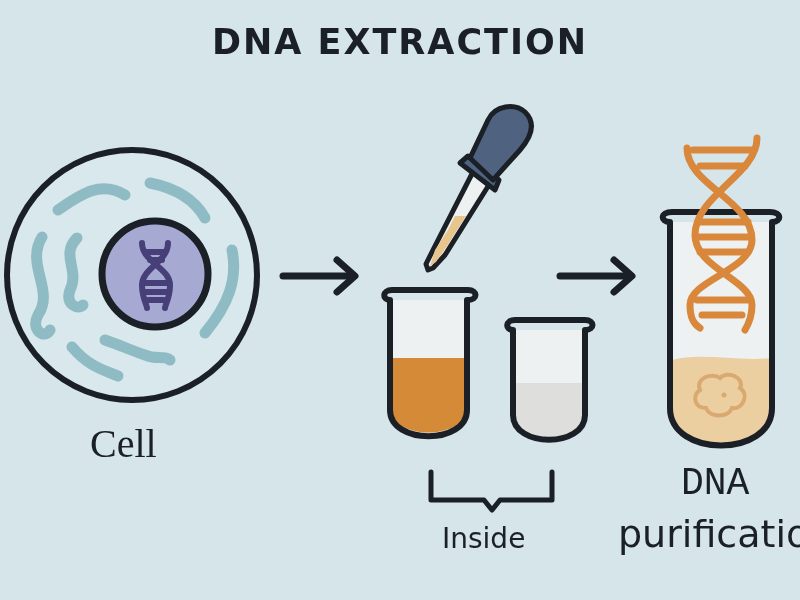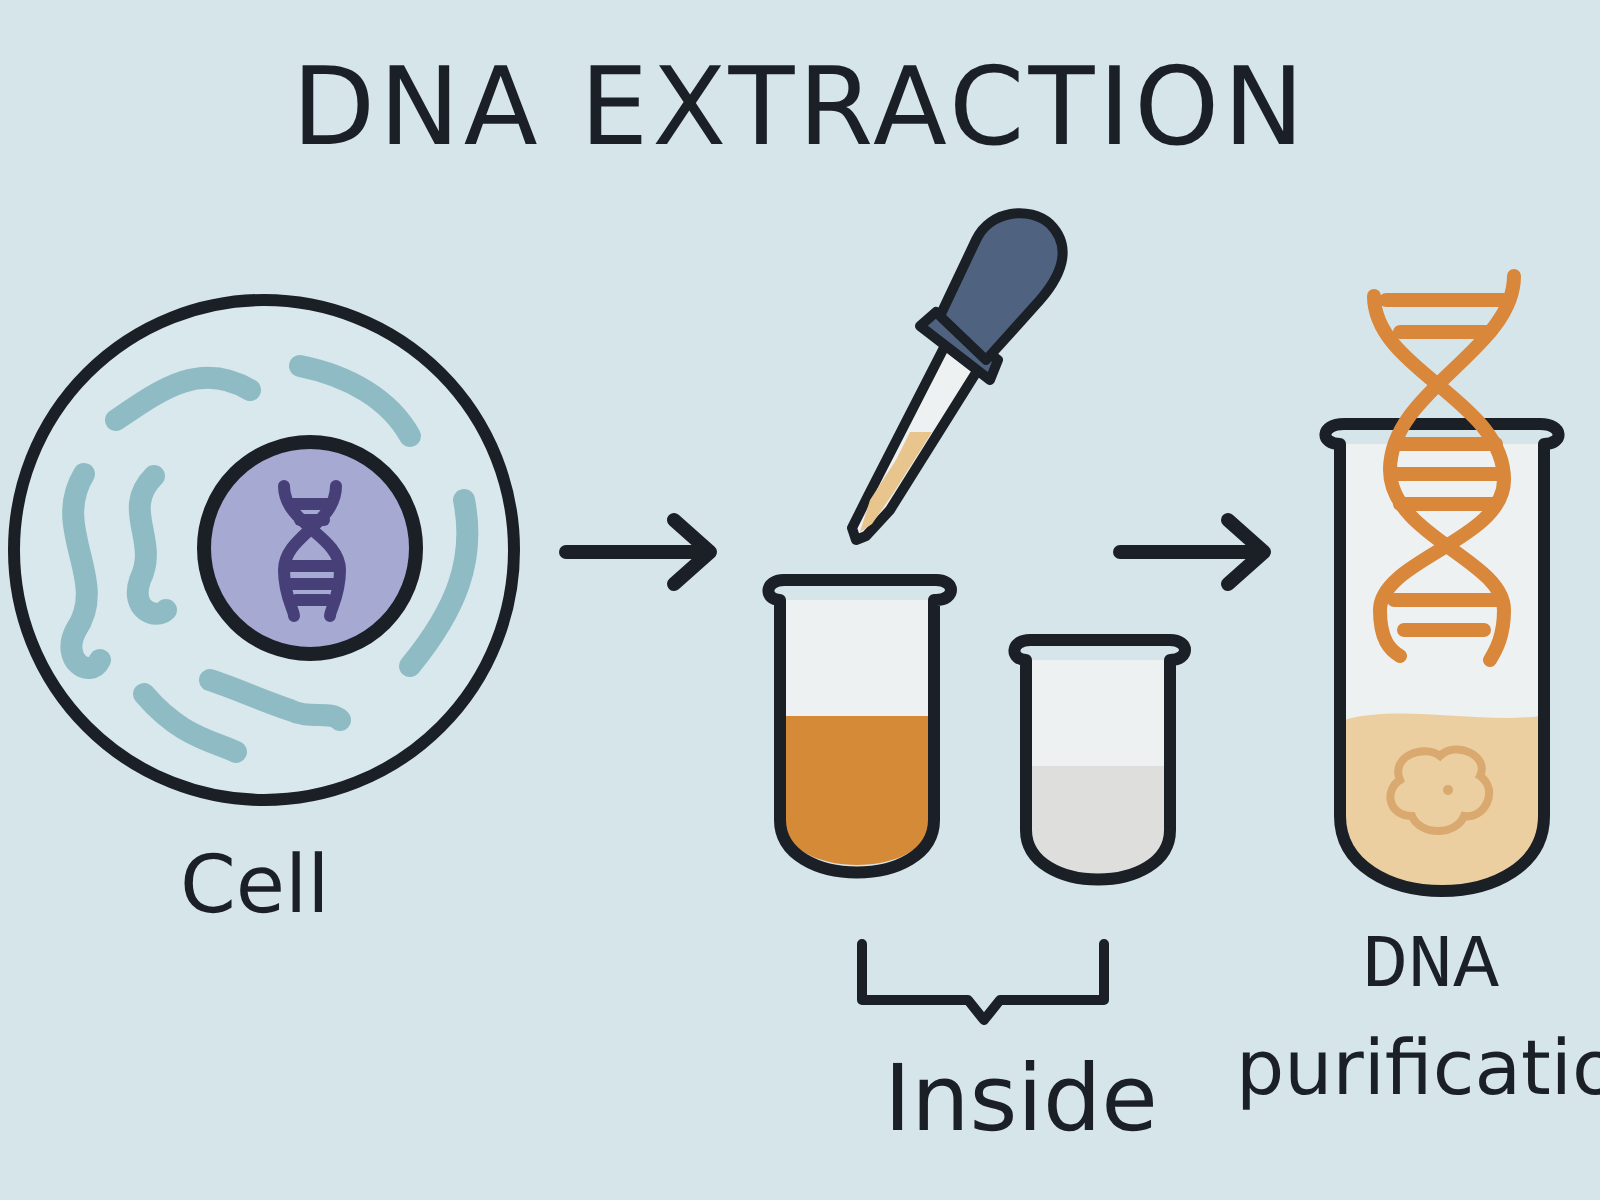--- a/index.html
+++ b/index.html
@@ -5,29 +5,29 @@
   html, body { margin: 0; padding: 0; }
   body {
     width: 800px; height: 600px; overflow: hidden;
     background: #d5e5ea;
     position: relative;
     font-family: "DejaVu Sans", sans-serif;
     color: #1b1f26;
   }
   .title {
     position: absolute; left: 0; width: 800px; top: 22px;
-    text-align: center; font-size: 54px; font-weight: normal;
+    text-align: center; font-size: 35px; font-weight: bold;
     letter-spacing: 2px; color: #1b1f26;
   }
   svg.scene { position: absolute; left: 0; top: 0; }
   .label {
     position: absolute; font-size: 40px; color: #1b1f26; white-space: nowrap;
   }
-  .cell-label { left: 90px; top: 420px; }
-  .inside-label { left: 442px; top: 522px; font-size: 46px; }
+  .cell-label { left: 90px; top: 420px; font-family: Liberation Serif, serif; }
+  .inside-label { left: 442px; top: 522px; font-size: 28px; }
   .dna-label-1 { left: 681px; top: 462px; font-size: 38px; font-family: Liberation Mono, monospace; }
   .dna-label-2 { left: 618px; top: 512px; font-size: 38px; }
 </style>
 </head>
 <body>
 
 <div class="title">DNA EXTRACTION</div>
 
 <svg class="scene" width="800" height="600" viewBox="0 0 800 600">
 

